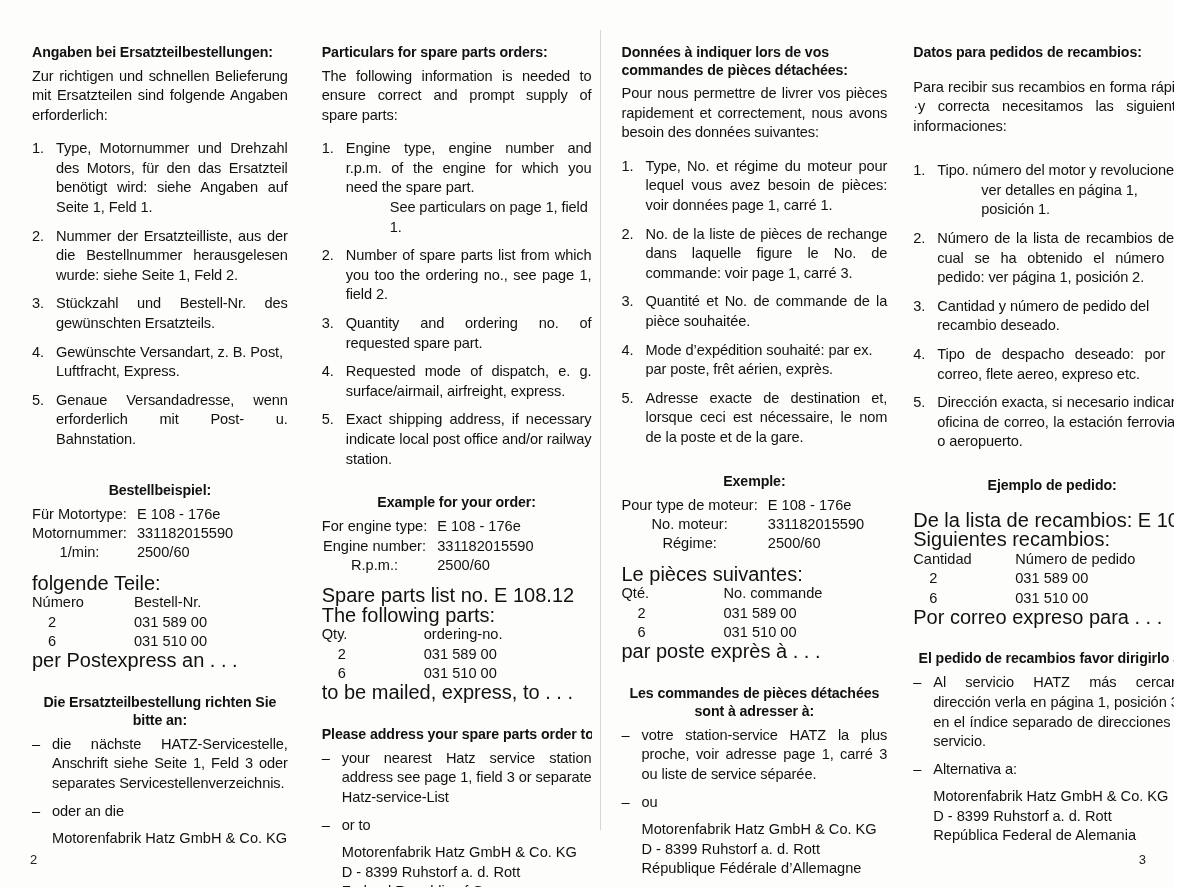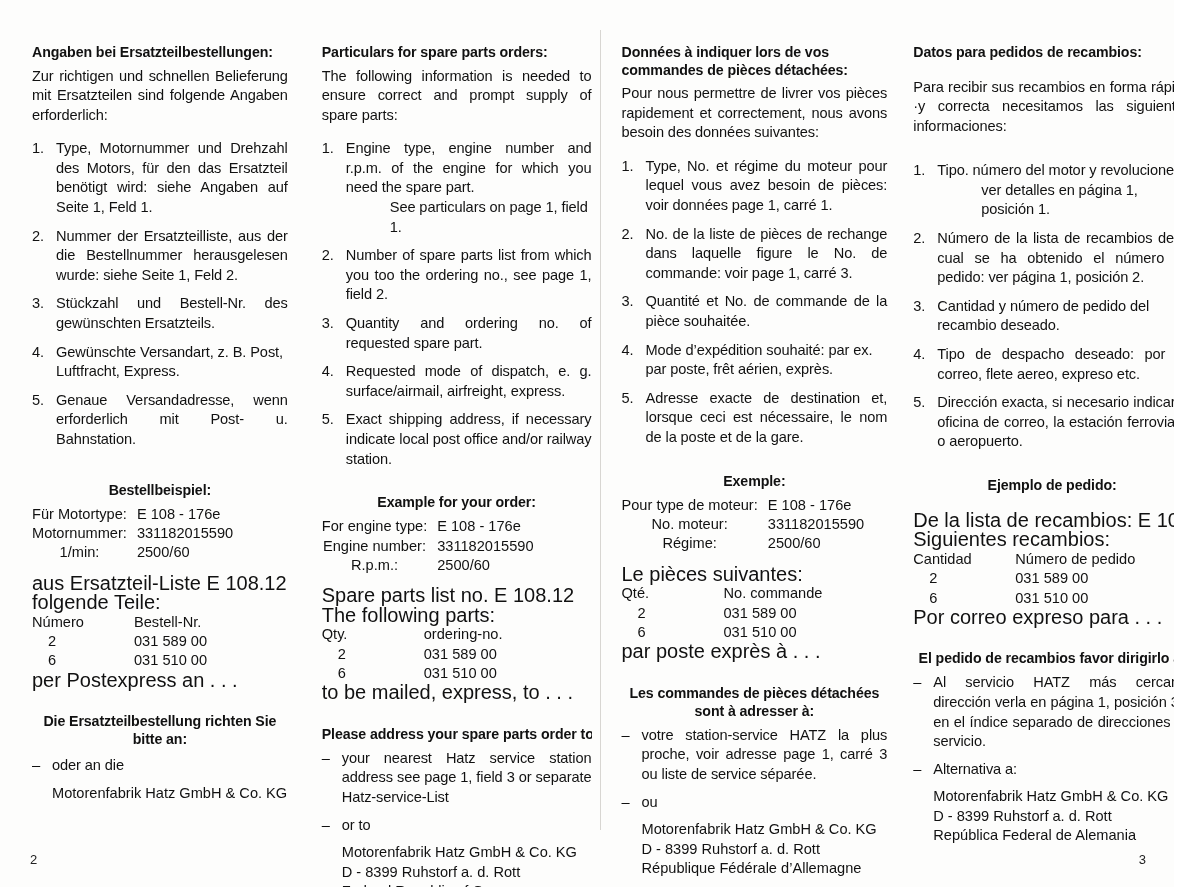--- a/index.html
+++ b/index.html
@@ -222,21 +222,20 @@
         </tr>
         <tr>
           <td class="k">1/min:</td>
           <td class="v">2500/60</td>
         </tr>
       </tbody>
         </table>
 
       <div class="spacer-sm"></div>
 
-      <p class="plain">aus Ersatzteil-Liste E 108.12</p>
       <p class="plain">folgende Teile:</p>
       <table class="parts">
         <tbody>
             <tr>
           <td class="qty">Número</td>
           <td class="no">Bestell-Nr.</td>
         </tr>
         <tr class="row">
           <td class="qty">2</td>
           <td class="no">031 589 00</td>
@@ -246,21 +245,21 @@
           <td class="no">031 510 00</td>
         </tr>
       </tbody>
         </table>
       <p class="plain">per Postexpress an . . .</p>
 
       <div class="spacer-lg"></div>
 
       <div class="section-head">Die Ersatzteilbestellung richten Sie bitte an:</div>
       <ul class="dashlist">
-        <li><span class="dash">–</span></li>
+        <li><span class="dash">–</span><span>die nächste HATZ-Servicestelle, Anschrift siehe Seite 1, Feld 3 oder separates Servicestellenverzeichnis.</span></li>
         <li class="left"><span class="dash">–</span><span>oder an die</span></li>
       </ul>
       <div class="addr">
         <div>Motorenfabrik Hatz GmbH &amp; Co. KG</div>
 
       </div>
     </div>
 
     <div class="col col-2">
       <div class="head">Particulars for spare parts orders:</div>

